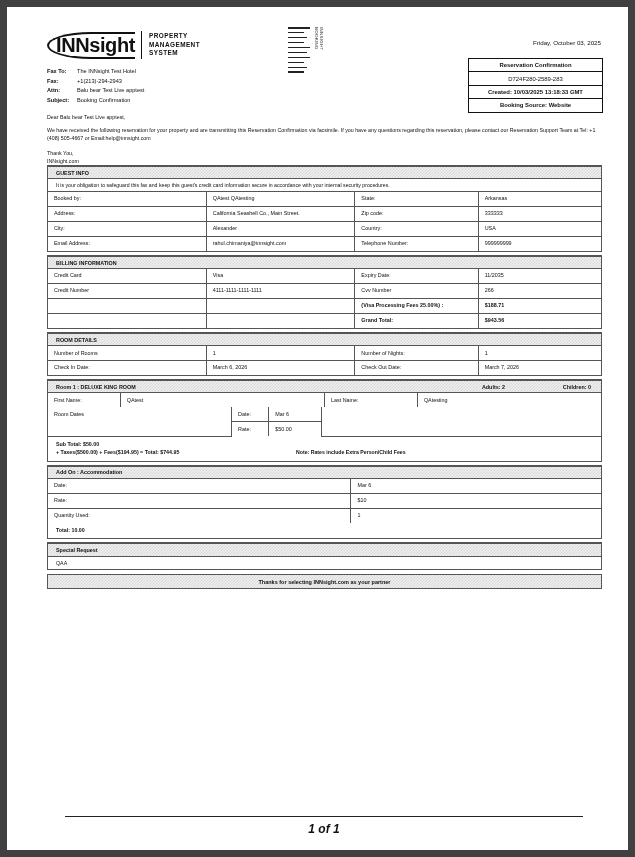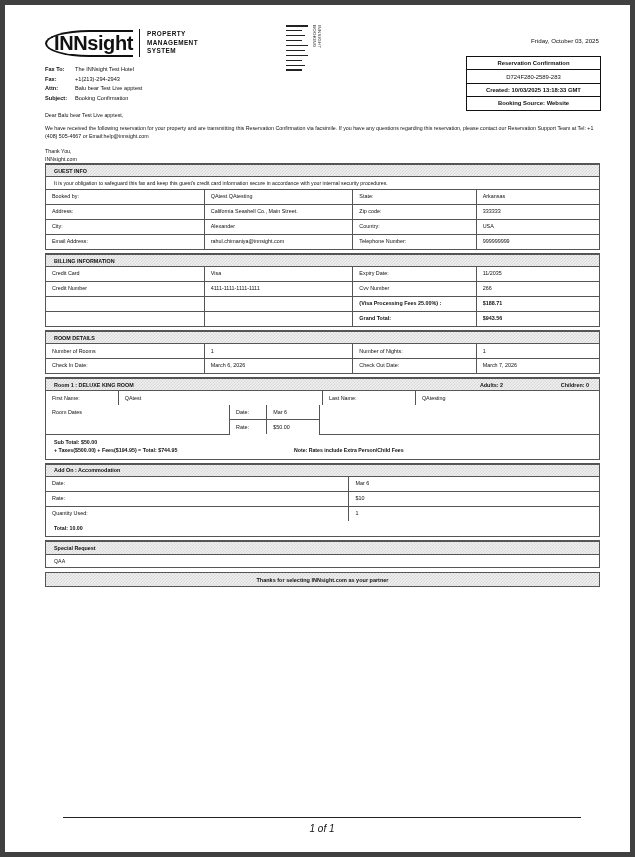--- a/index.html
+++ b/index.html
@@ -12,21 +12,21 @@
     -webkit-font-smoothing: antialiased;
   }
   .page {
     position: relative;
     width: 635px;
     height: 857px;
     background: #ffffff;
     margin: 0 auto;
     overflow: hidden;
     box-sizing: border-box;
-    border: 5px solid #404040;
+    border: 7px solid #404040;
   }
   .sheet {
     position: absolute;
     left: 16px;
     top: 6px;
     width: 602px;
     height: 845px;
     background: #fff;
     box-sizing: border-box;
   }
@@ -266,23 +266,23 @@
     right: 42px;
     bottom: 22px;
     text-align: center;
   }
   .footer hr {
     border: none;
     border-top: 1px solid #222;
     margin: 0 0 5px 0;
   }
   .footer .pg {
-    font-size: 10px;
+    font-size: 12px;
     font-style: italic;
-    font-weight: normal;
+    font-weight: bold;
     color: #111;
   }
 </style>
 </head>
 <body>
 
 <div class="page">
   <div class="sheet">
 
     <div class="hdr">

